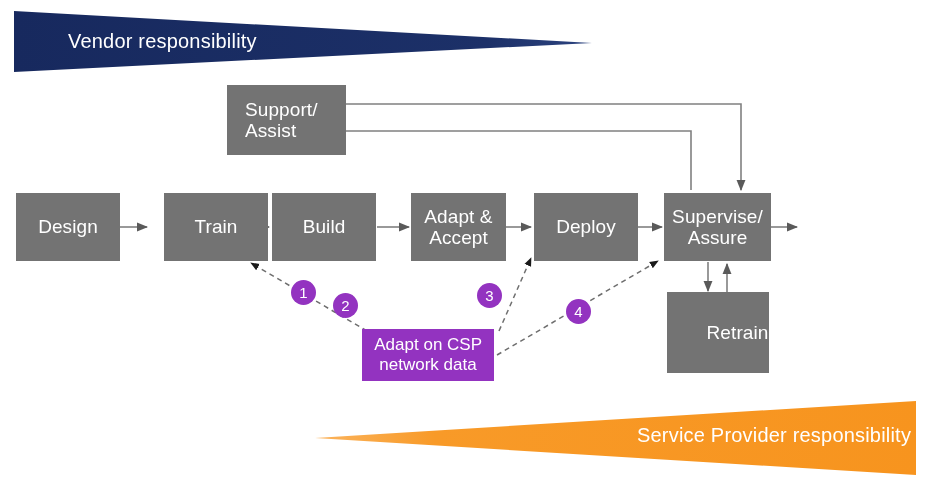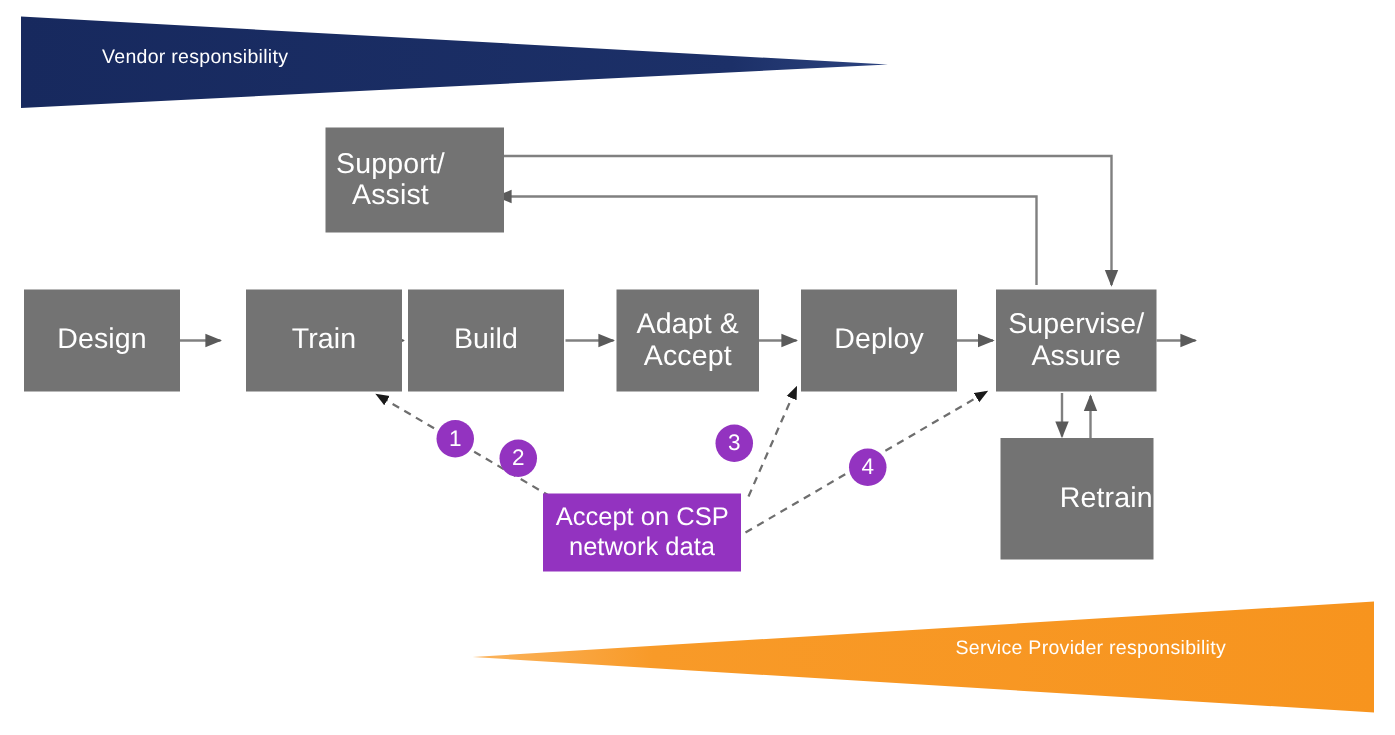--- a/index.html
+++ b/index.html
@@ -64,21 +64,21 @@
     display: flex;
     align-items: center;
     justify-content: center;
     font-size: 15px;
     font-weight: 400;
     z-index: 5;
   }
   .band-label {
     position: absolute;
     color: #ffffff;
-    font-size: 13px;
+    font-size: 20px;
     letter-spacing: 0.2px;
     z-index: 4;
     white-space: nowrap;
   }
   #vendor-label { left: 68px; top: 30px; }
   #provider-label { left: 637px; top: 424px; }
 </style>
 </head>
 <body>
 
@@ -153,34 +153,34 @@
   </div>
 
   <div class="node" style="left:664px; top:193px; width:107px; height:68px;">
     <div>
       <span>Supervise/</span>
       <span>Assure</span>
     </div>
   </div>
 
 
-  <div class="node" style="left:217px; top:85px; width:119px; height:70px; justify-content:flex-start; padding-left:7px; text-align:center;">
+  <div class="node" style="left:227px; top:85px; width:119px; height:70px; justify-content:flex-start; padding-left:18px; text-align:left;">
     <div>
       <span>Support/</span>
       <span>Assist</span>
     </div>
   </div>
 
   <div class="node" style="left:667px; top:292px; width:102px; height:81px;padding-left:39px;">
     <span>Retrain</span>
   </div>
 
   <div class="callout" style="left:362px; top:329px; width:132px; height:52px;">
     <div>
-      <span>Accept on CSP</span>
+      <span>Adapt on CSP</span>
       <span>network data</span>
     </div>
   </div>
 
   <div class="step-badge" style="left:291px; top:280px;">
     <span>1</span>
   </div>
   <div class="step-badge" style="left:333px; top:293px;">
     <span>2</span>
   </div>

